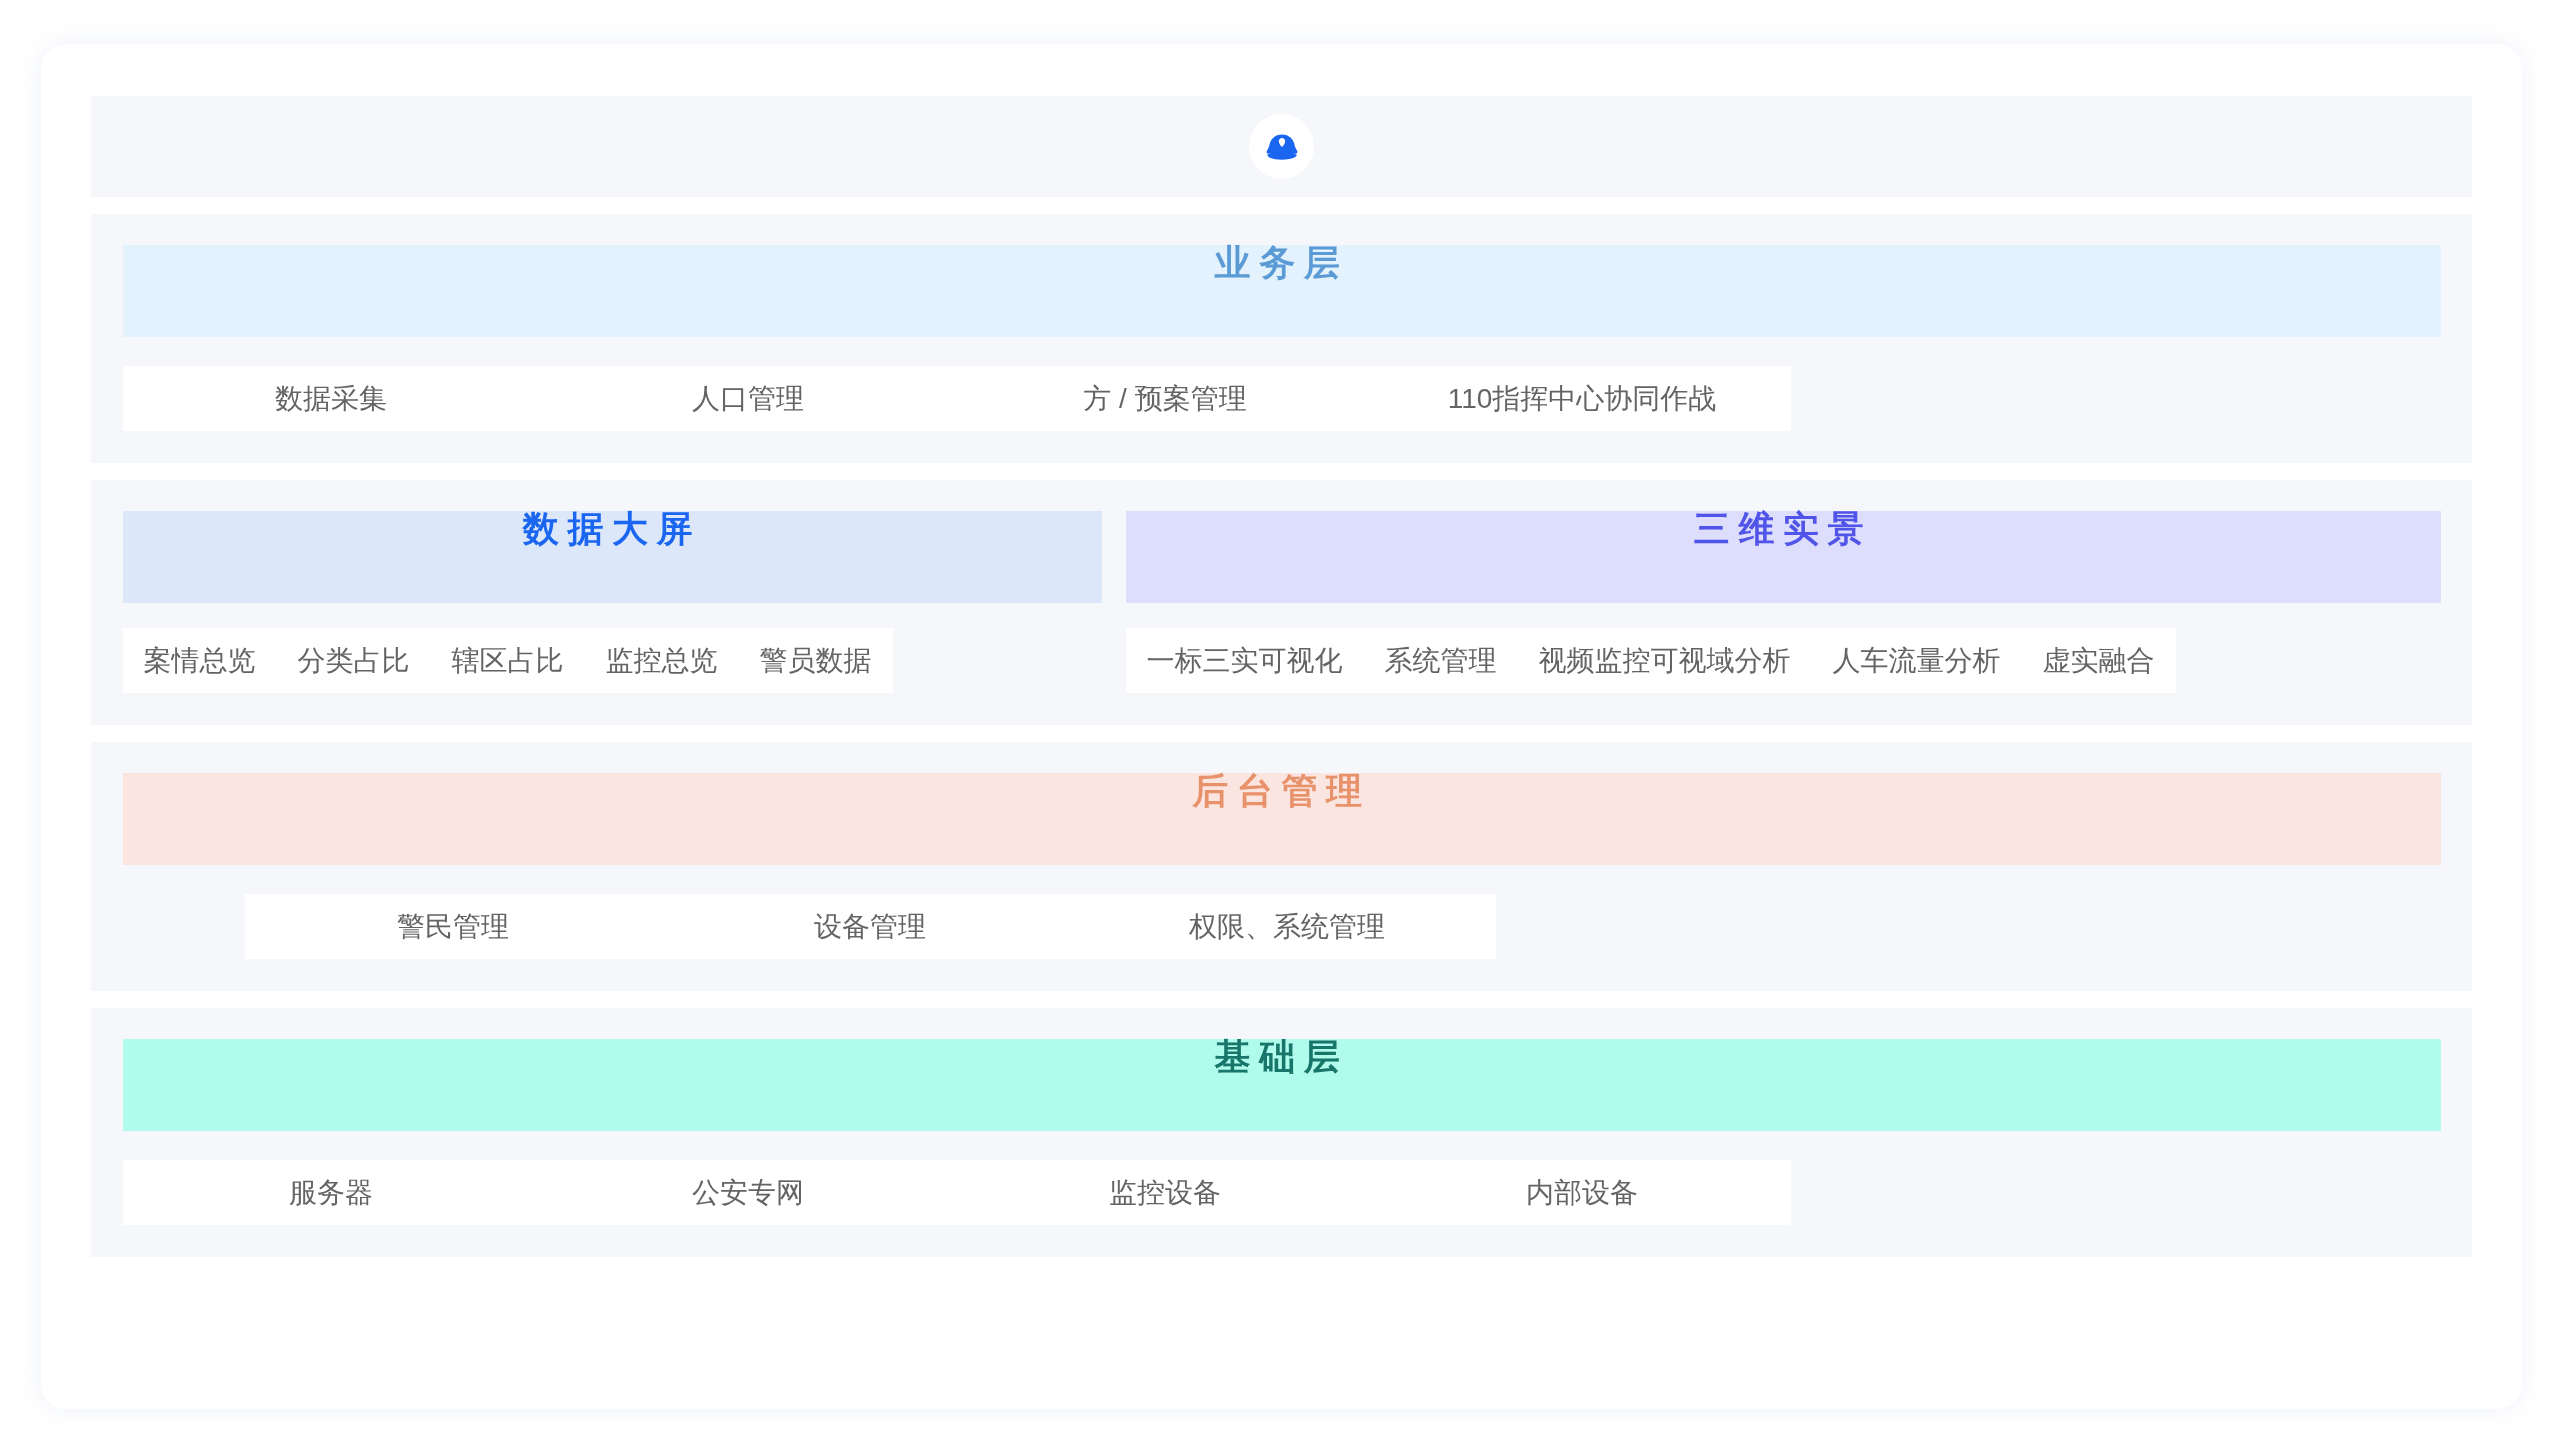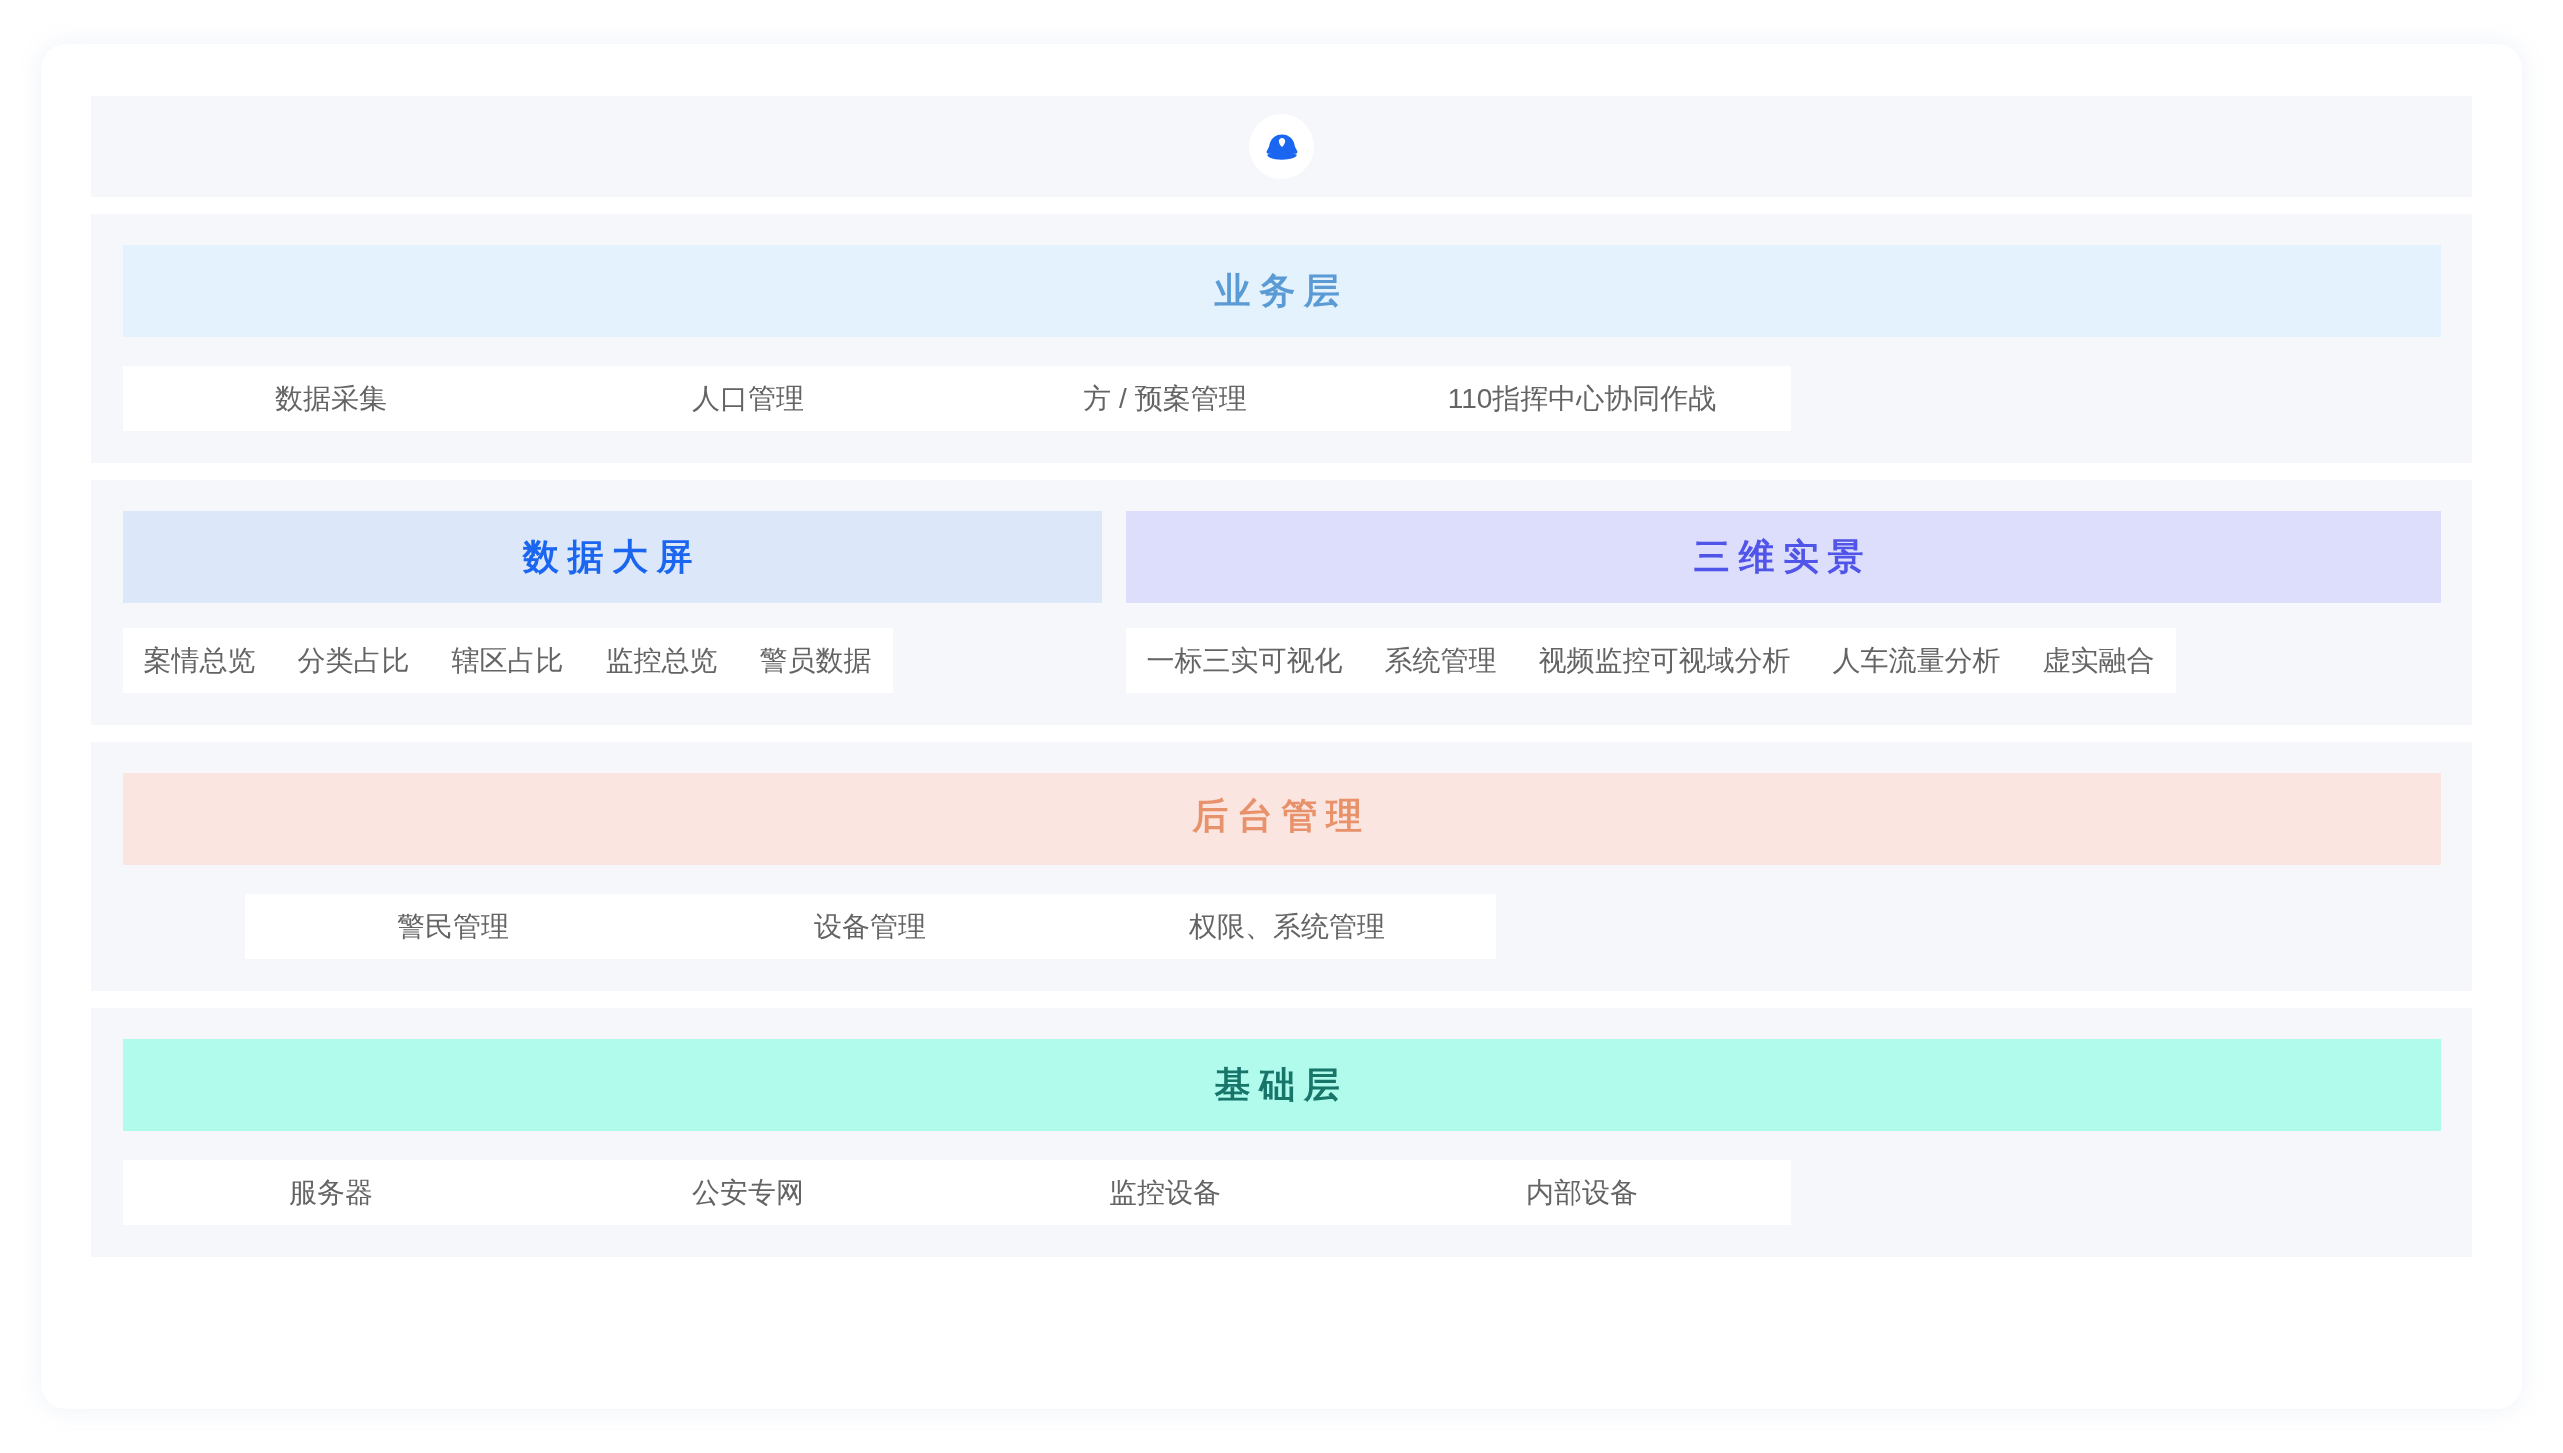--- a/index.html
+++ b/index.html
@@ -73,21 +73,20 @@
   .panel {
     background: #f5f7fa;
     box-sizing: border-box;
     padding: 31px 31.5px 32px 31.5px;
     flex: none;
   }
 
   .band {
     height: 92px;
     display: flex;
-    align-items: center;
     justify-content: center;
     box-sizing: border-box;
   }
   .band-text {
     font-size: 36px;
     font-weight: bold;
     letter-spacing: 8.6px;
     line-height: 1;
     white-space: nowrap;
   }
@@ -183,21 +182,21 @@
             <div class="card auto">一标三实可视化</div>
             <div class="card auto">系统管理</div>
             <div class="card auto">视频监控可视域分析</div>
             <div class="card auto">人车流量分析</div>
             <div class="card auto">虚实融合</div>
           </div>
         </div>
       </div>
 
       <div class="panel">
-        <div class="band" style="background: rgb(251, 229, 224); font-family: Liberation Mono, monospace;">
+        <div class="band" style="background: rgb(251, 229, 224);">
           <span class="band-text" style="color: rgb(232, 146, 107);">后台管理</span>
         </div>
         <div class="cards spread" style="padding:0 122px;">
           <div class="card fixed">警民管理</div>
           <div class="card fixed">设备管理</div>
           <div class="card fixed">权限、系统管理</div>
         </div>
       </div>
 
       <div class="panel">

